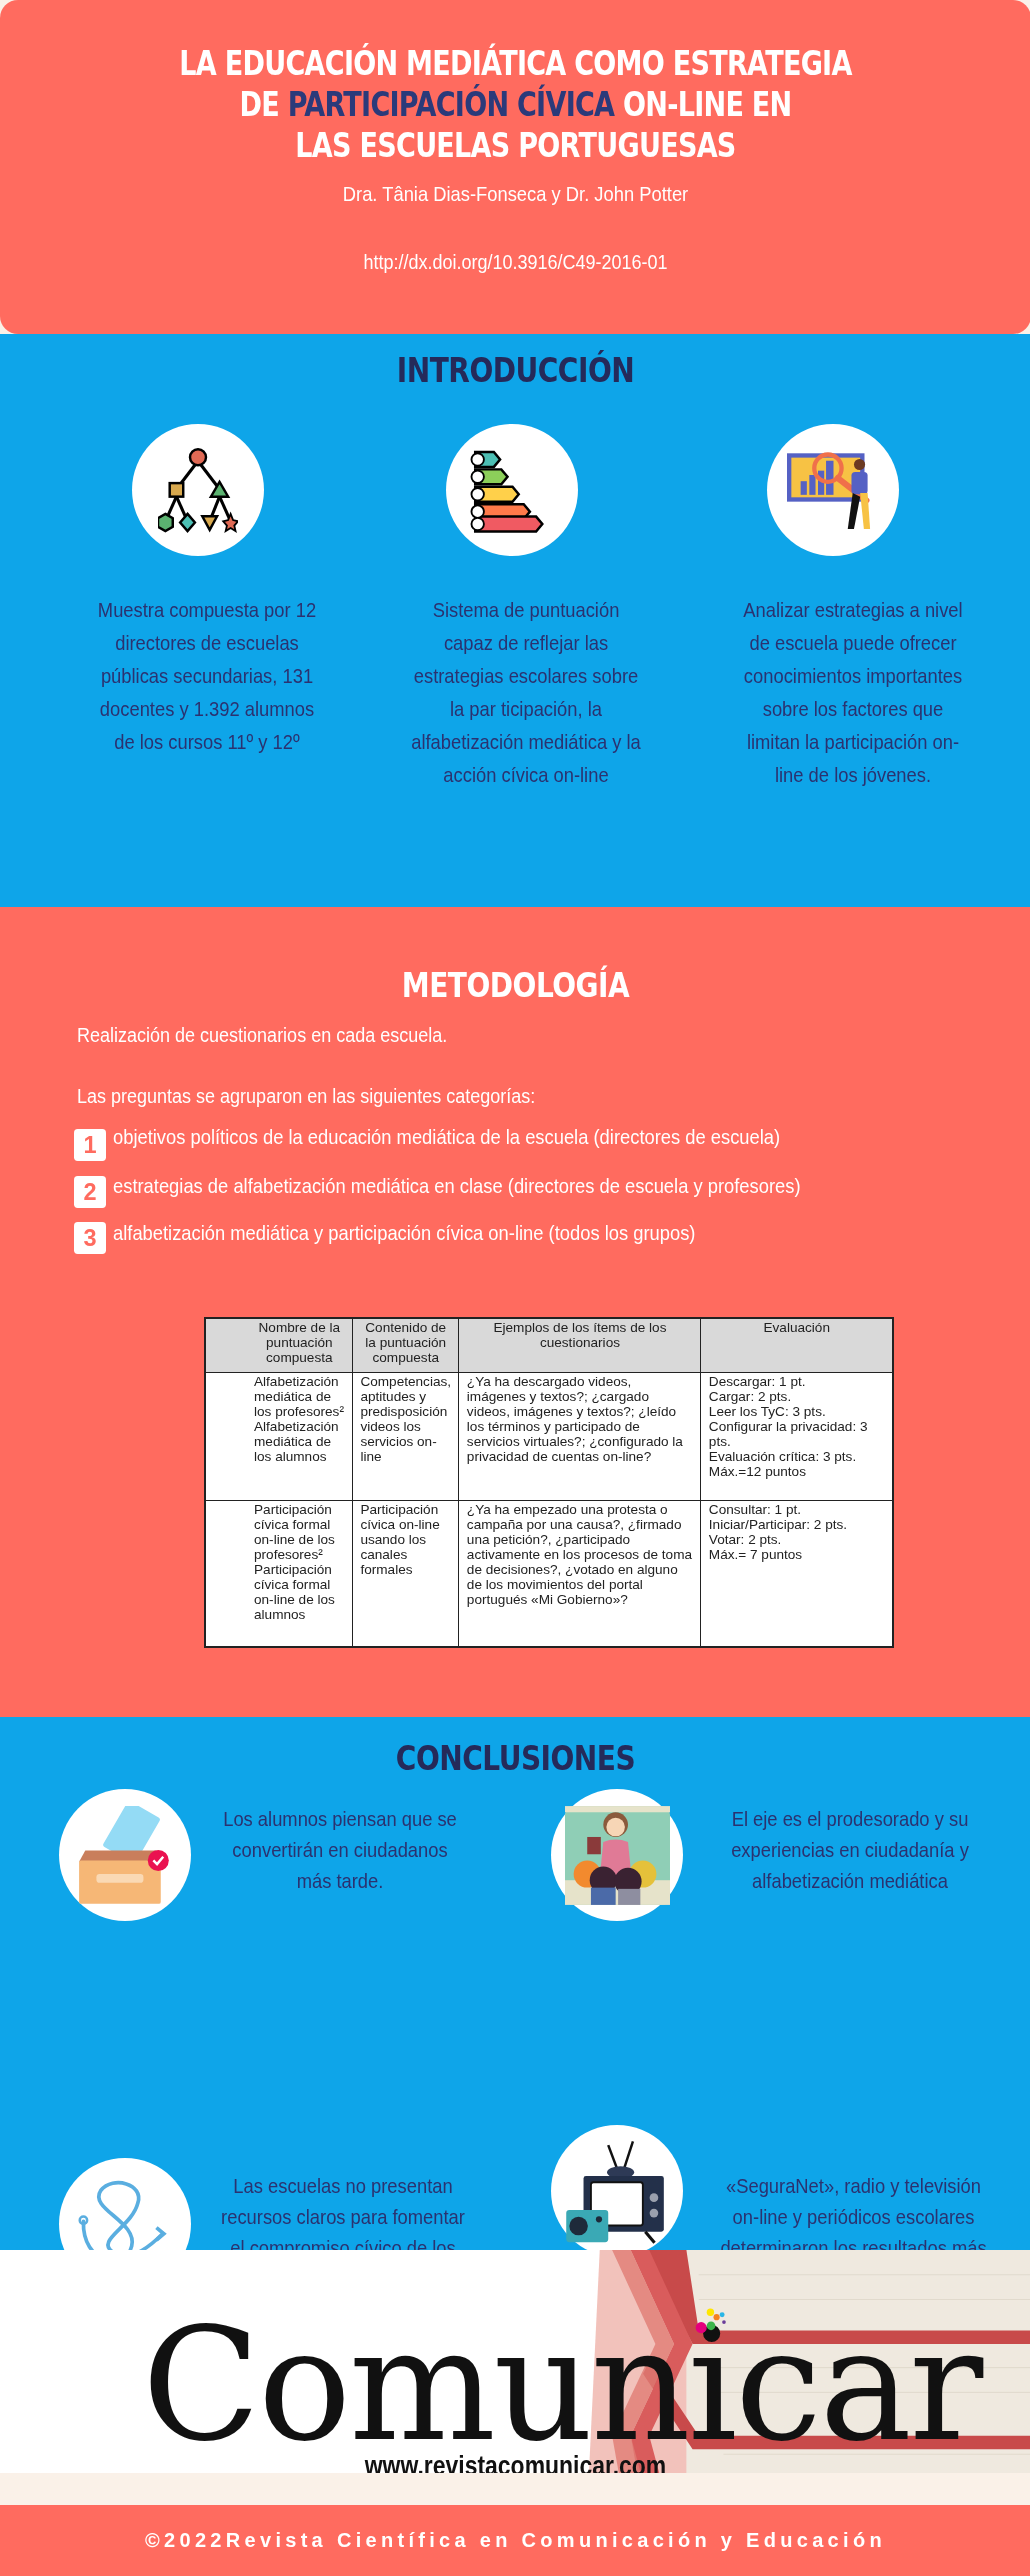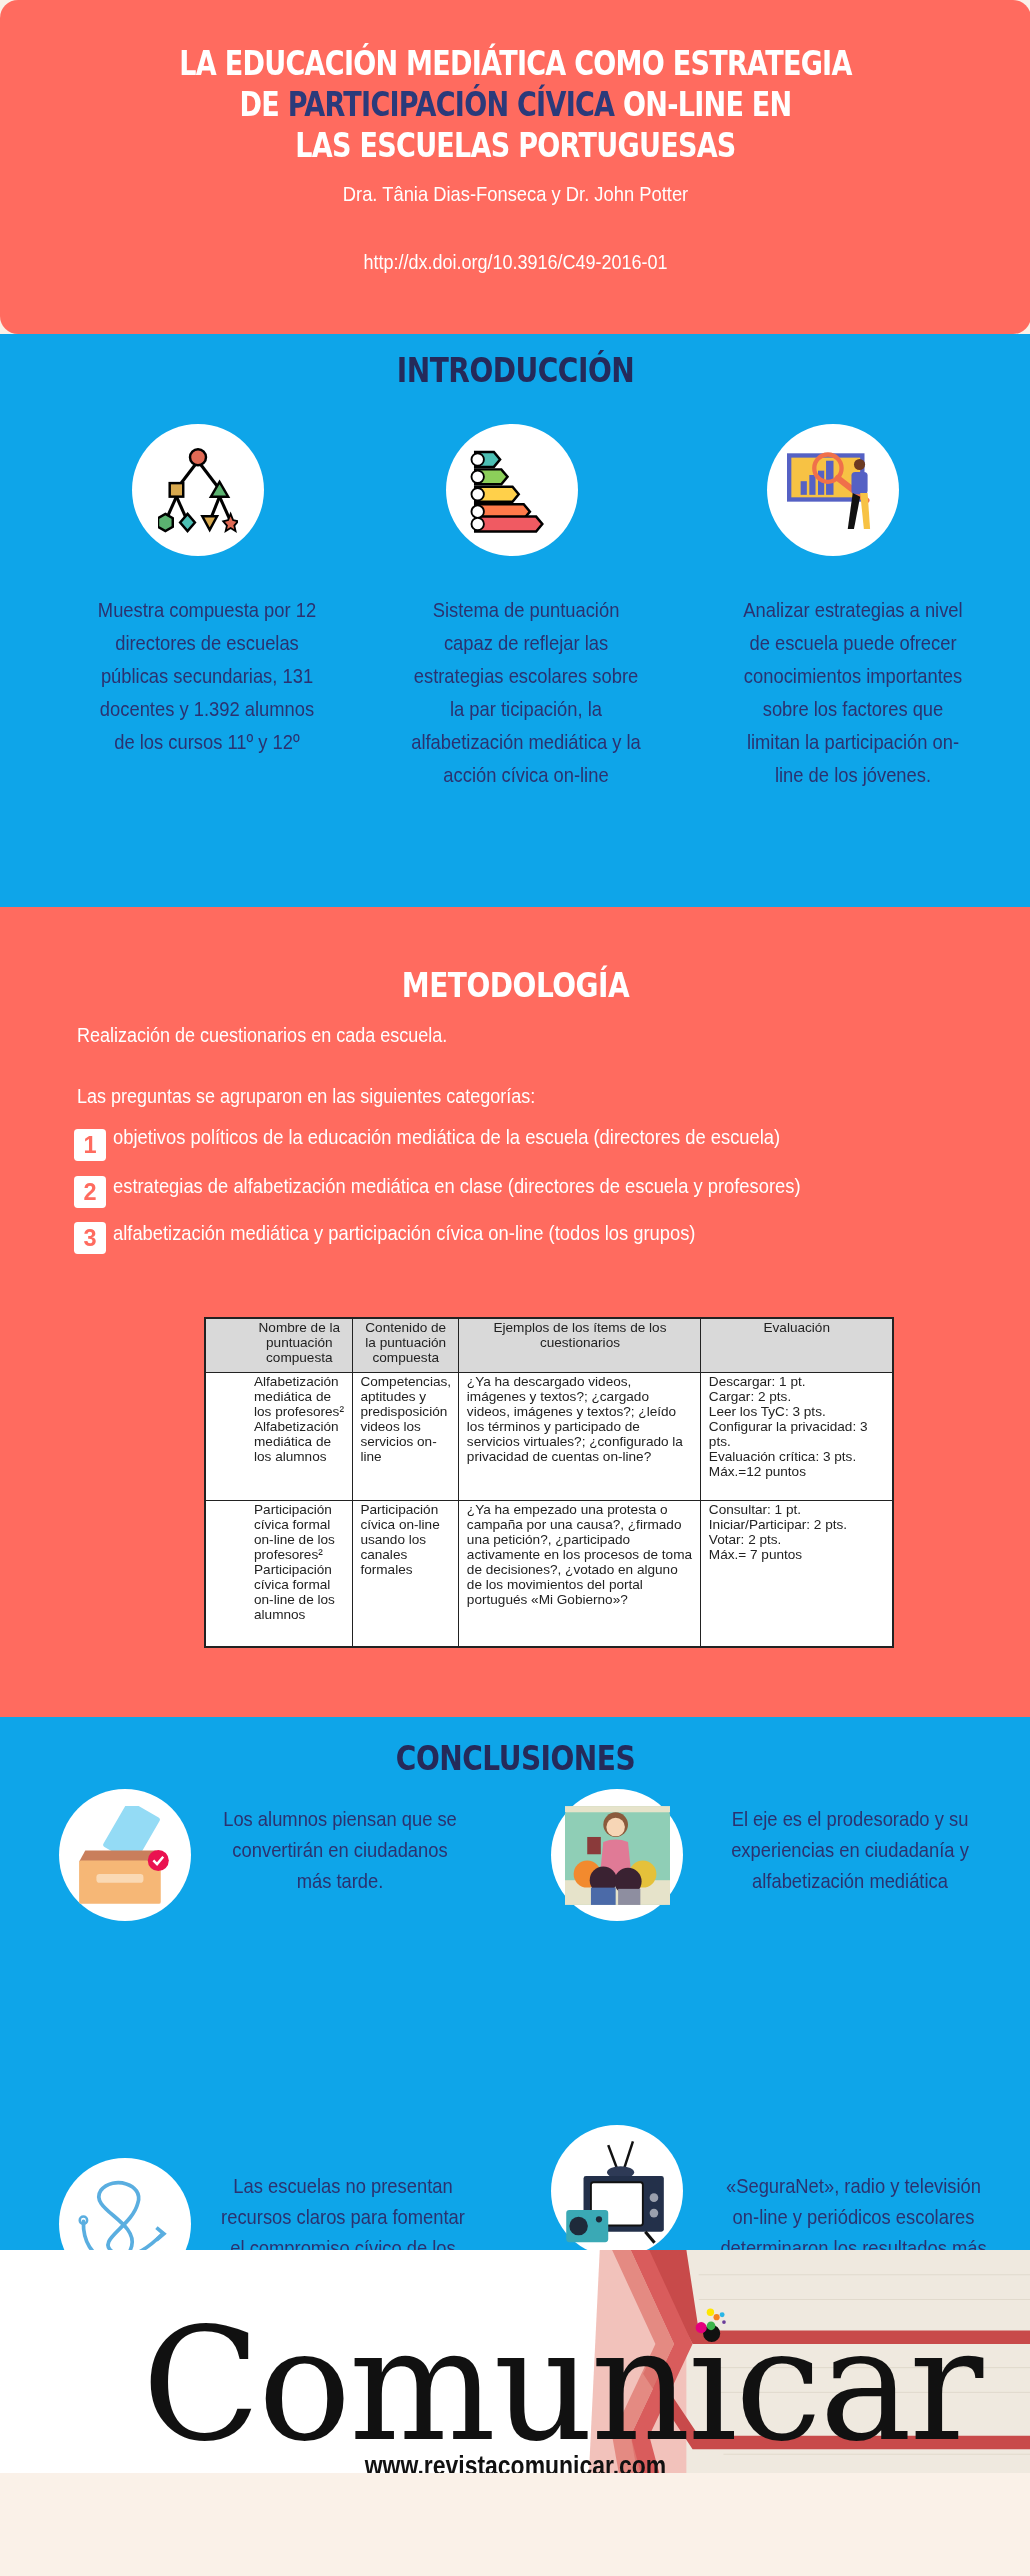--- a/index.html
+++ b/index.html
@@ -258,15 +258,18 @@
       <circle cx="10" cy="35" r="9" fill="#e4007c"></circle>
       <circle cx="26" cy="32" r="7" fill="#3cb44b"></circle>
       <circle cx="25" cy="10" r="6" fill="#ffe600"></circle>
       <circle cx="35" cy="18" r="5" fill="#f58220"></circle>
       <circle cx="44" cy="14" r="4" fill="#29b6e6"></circle>
       <circle cx="47" cy="26" r="3" fill="#6a3d9a"></circle>
     </svg>
     <div class="site">www.revistacomunicar.com</div>
   </div>
 
+  <div class="footer-bar">
+    <div class="copyright">©2022Revista Científica en Comunicación y Educación</div>
+  </div>
 
 </div>
 
 
 </body></html>

